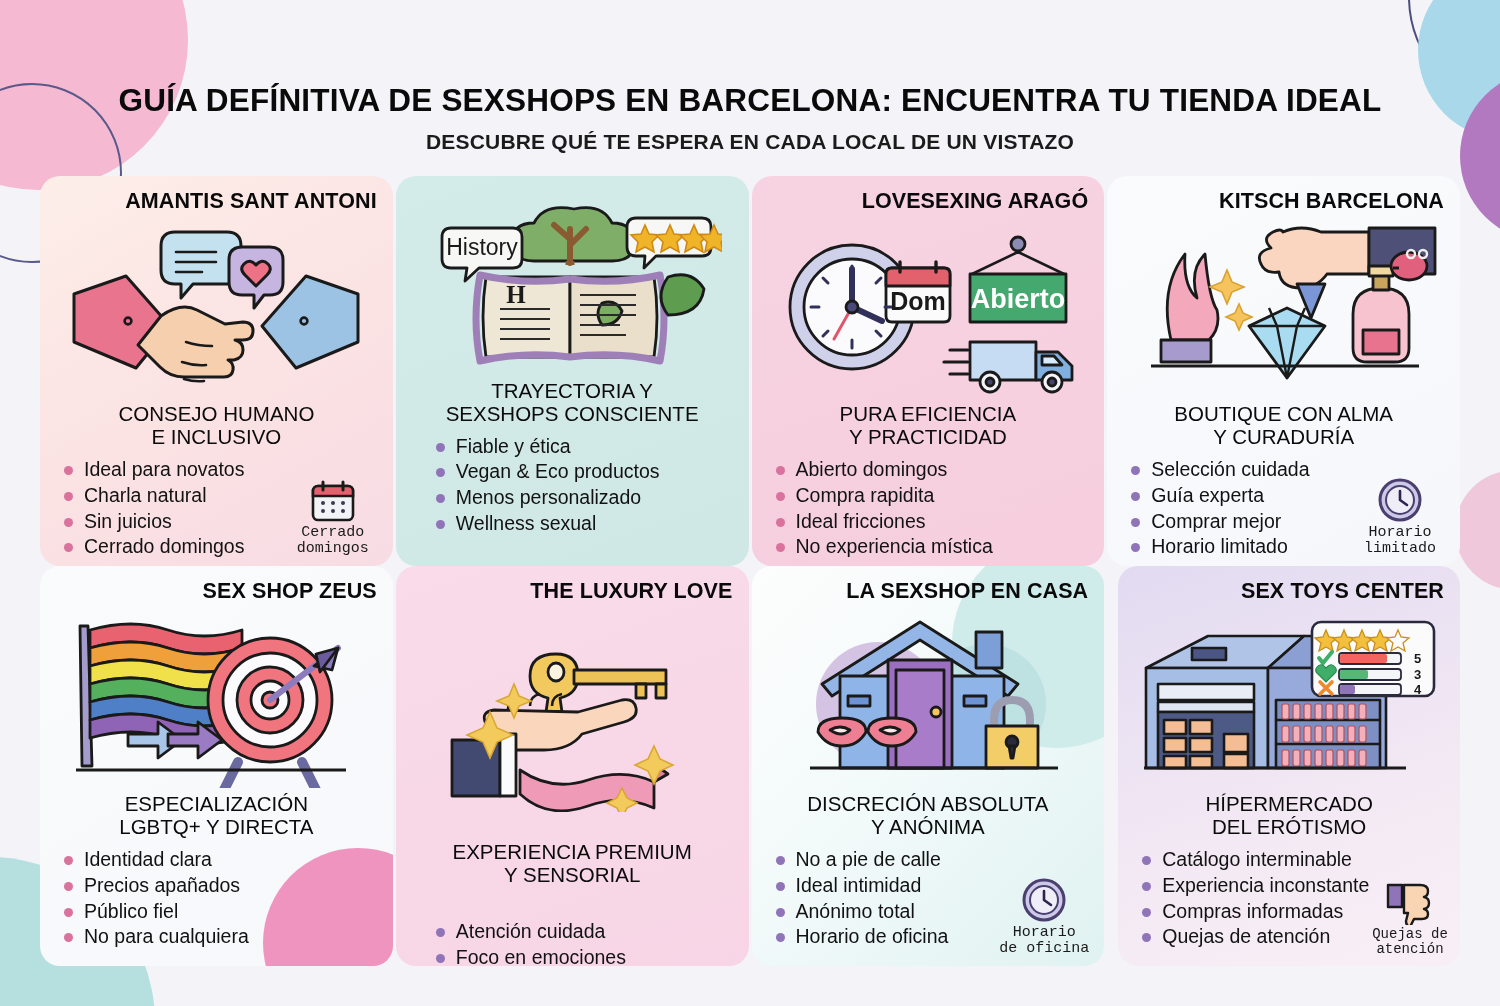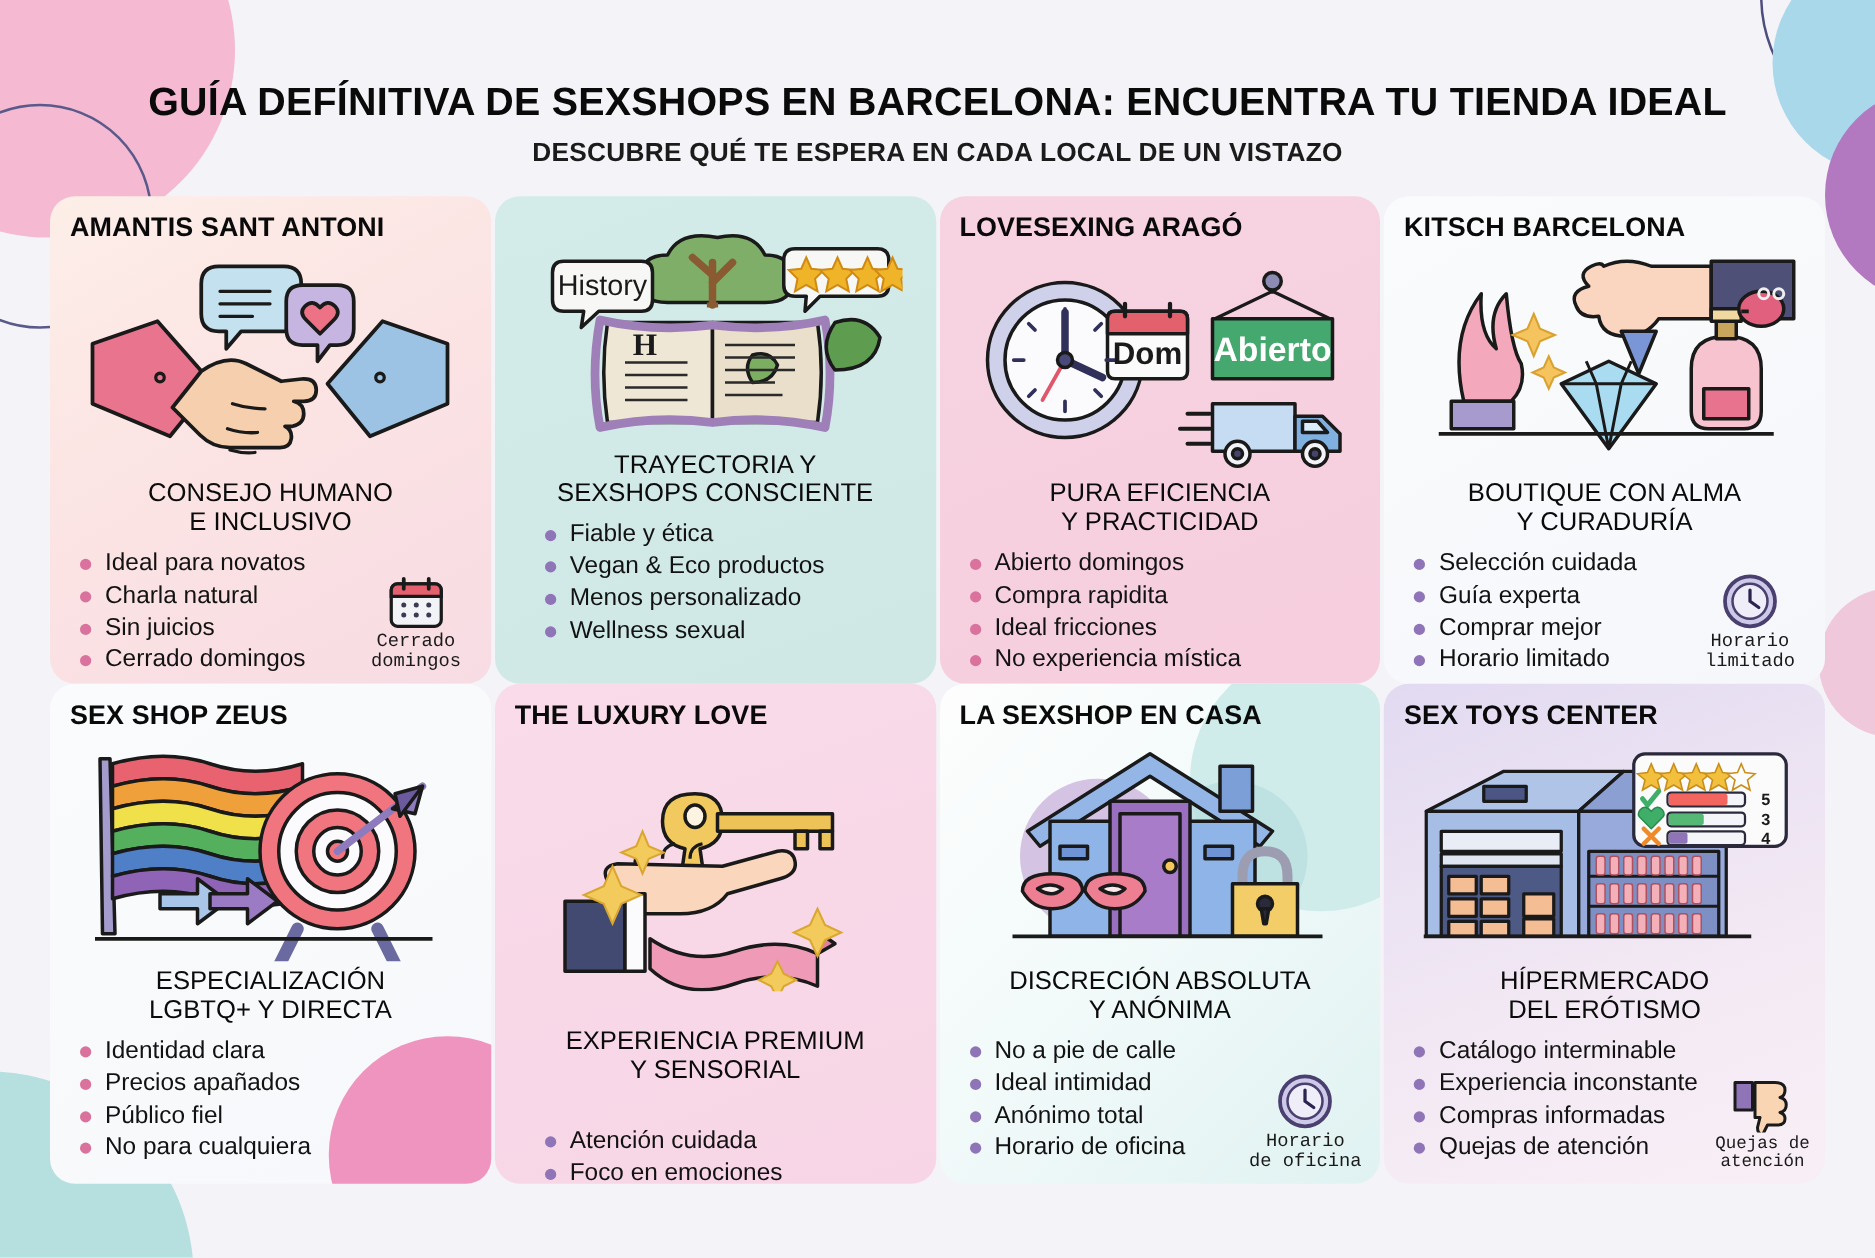--- a/index.html
+++ b/index.html
@@ -18,21 +18,21 @@
   .blob { position: absolute; border-radius: 50%; }
   .blob-pink-tl   { width: 300px; height: 300px; left: -112px; top: -110px;  background: #f5b9d2; }
   .blob-ring-tl   { width: 180px; height: 180px; left: -58px;  top: 83px;    border: 2px solid #5a5a8a; background: transparent; }
   .blob-blue-tr   { width: 180px; height: 180px; left: 1418px; top: -40px;   background: #a8d8ea; }
   .blob-purple-tr { width: 172px; height: 172px; left: 1460px; top: 70px;    background: #b278c0; }
   .blob-ring-tr   { width: 230px; height: 230px; left: 1408px; top: -118px;  border: 2px solid #4e4e7e; background: transparent; }
   .blob-teal-bl   { width: 330px; height: 330px; left: -175px; top: 857px;   background: #b6dfe0; }
   .blob-pink-br   { width: 120px; height: 120px; left: 1455px; top: 470px;   background: #f0c8dc; }
 
   
-  .header { position: relative; z-index: 2; padding-top: 64px; text-align: center; }
+  .header { position: relative; z-index: 2; padding-top: 83px; text-align: center; }
   .title {
     font-size: 31.5px; font-weight: 700; letter-spacing: 0.2px;
     color: #0a0a0a; line-height: 1.1;
   }
   .subtitle {
     margin-top: 12px; font-size: 21px; font-weight: 600;
     color: #1b1b1b; letter-spacing: 0.2px;
   }
 
   
@@ -52,29 +52,29 @@
     padding: 14px 16px 10px 16px;
     display: flex; flex-direction: column;
   }
   .card.c1 { background: linear-gradient(150deg,#fdeee8 0%,#fbe2e3 55%,#f7dce4 100%); }
   .card.c2 { background: linear-gradient(160deg,#d3ebe9 0%,#cfe8e6 100%); }
   .card.c3 { background: linear-gradient(160deg,#f7d3e1 0%,#f6cede 100%); }
   .card.c4 { background: linear-gradient(150deg,#fafbfc 0%,#f6f7fb 100%); }
   .card.c5 { background: linear-gradient(150deg,#fafbfc 0%,#f7f8fb 100%); }
   .card.c6 { background: linear-gradient(160deg,#f9dbe9 0%,#f7d5e6 100%); gap: 24px; }
   .card.c7 { background: linear-gradient(135deg,#fdfdfd 0%,#f3fafa 45%,#dff2f1 100%); }
-  .card.c8 { background: linear-gradient(160deg,#e2daf1 0%,#f3e9f4 60%,#f8eff6 100%); }
+  .card.c8 { background: linear-gradient(160deg,#e2daf1 0%,#f3e9f4 60%,#f8eff6 100%); margin-left: 11px; }
 
   .card-corner-blob { position: absolute; border-radius: 50%; z-index: 0; }
   .c5 .card-corner-blob { width: 190px; height: 190px; right: -60px; bottom: -72px; background: #ef94be; }
   .c7 .card-corner-blob { width: 210px; height: 210px; right: -58px; top: -28px; background: #cfeceb; }
 
   .card-title {
     position: relative; z-index: 2;
-    text-align: left; font-size: 21.5px; font-weight: 700;
+    text-align: right; font-size: 21.5px; font-weight: 700;
     color: #0a0a0a; letter-spacing: 0.1px; line-height: 1.1;
   }
 
   .art {
     position: relative; z-index: 2;
     flex: 0 0 auto;
     height: 182px;
     display: flex; align-items: center; justify-content: center;
     margin: 6px 0 2px 0;
   }

